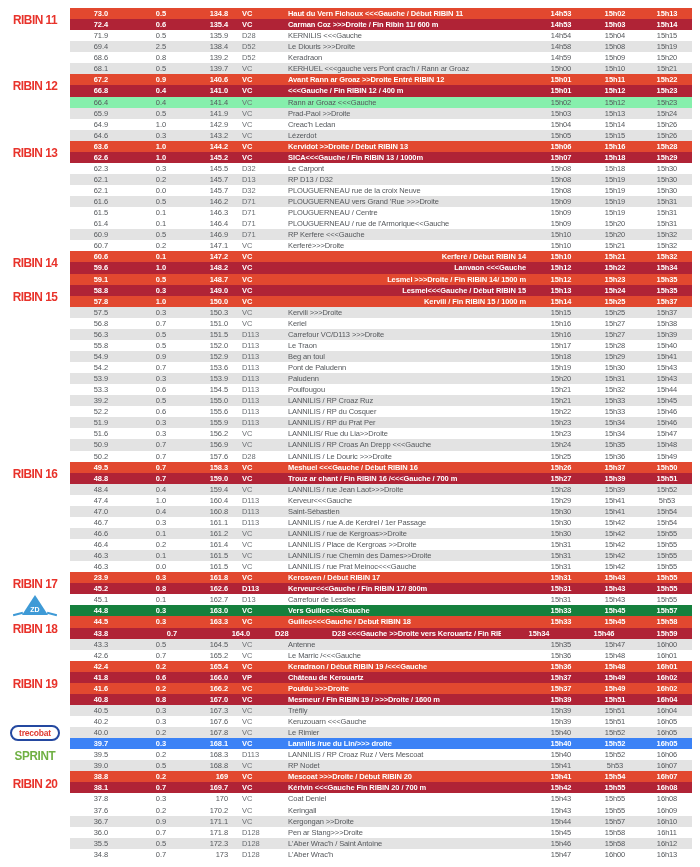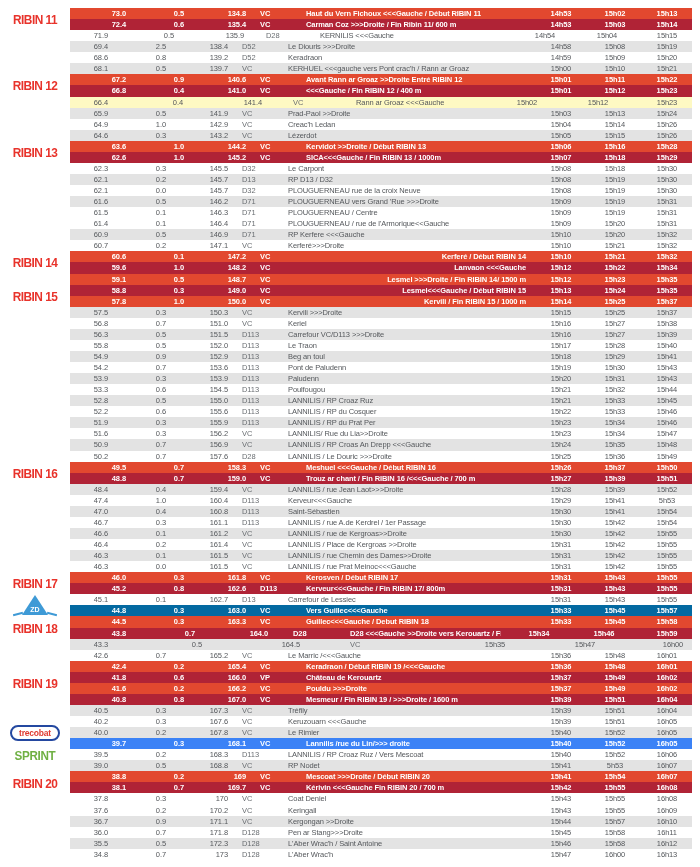--- a/index.html
+++ b/index.html
@@ -12,21 +12,21 @@
   #roadbook{position:absolute;left:0;top:0;width:604px;height:867px;}
   #table{
     position:absolute;left:70px;top:8px;width:622px;height:852px;
     display:flex;flex-direction:column;
   }
   .row{
     flex:1;display:flex;align-items:center;
     font-size:7.5px;color:#55585c;letter-spacing:-0.1px;
     white-space:nowrap;
   }
-  .row.hl{color:#ffffff;font-weight:bold;padding-left:18px;}
+  .row.hl{color:#ffffff;font-weight:bold;}
   .c-dist{width:38px;text-align:right;padding-right:4px;flex:none;}
   .c-step{width:54px;text-align:right;padding-right:10px;flex:none;}
   .c-cum{width:52px;text-align:right;padding-right:4px;flex:none;}
   .c-road{width:42px;text-align:left;padding-left:10px;flex:none;color:#6a6e72;}
   .row.hl .c-road{color:#ffffff;}
   .c-desc{flex:1;text-align:left;padding-left:4px;overflow:hidden;}
   .c-desc.alignr{text-align:right;padding-right:8px;}
   .c-t{width:54px;text-align:center;flex:none;}
   .c-t3{width:50px;text-align:center;flex:none;}
   
@@ -105,21 +105,21 @@
       <div class="row hl" style="background: rgb(176, 35, 54);">
         <span class="c-dist">72.4</span>
         <span class="c-step">0.6</span>
         <span class="c-cum">135.4</span>
         <span class="c-road">VC</span>
         <span class="c-desc">Carman Coz &gt;&gt;&gt;Droite / Fin Ribin 11/ 600 m</span>
         <span class="c-t">14h53</span>
         <span class="c-t">15h03</span>
         <span class="c-t3">15h14</span>
       </div>
-      <div class="row" style="background: rgb(255, 255, 255); gap: 8px;">
+      <div class="row" style="background: rgb(255, 255, 255);">
         <span class="c-dist">71.9</span>
         <span class="c-step">0.5</span>
         <span class="c-cum">135.9</span>
         <span class="c-road">D28</span>
         <span class="c-desc">KERNILIS &lt;&lt;&lt;Gauche</span>
         <span class="c-t">14h54</span>
         <span class="c-t">15h04</span>
         <span class="c-t3">15h15</span>
       </div>
       <div class="row" style="background: rgb(227, 227, 227);">
@@ -165,21 +165,21 @@
       <div class="row hl" style="background: rgb(176, 35, 54);">
         <span class="c-dist">66.8</span>
         <span class="c-step">0.4</span>
         <span class="c-cum">141.0</span>
         <span class="c-road">VC</span>
         <span class="c-desc">&lt;&lt;&lt;Gauche / Fin RIBIN 12 / 400 m</span>
         <span class="c-t">15h01</span>
         <span class="c-t">15h12</span>
         <span class="c-t3">15h23</span>
       </div>
-      <div class="row" style="background: #fef9c3; gap: 17px;">
+      <div class="row" style="background: #86efac;">
         <span class="c-dist">66.4</span>
         <span class="c-step">0.4</span>
         <span class="c-cum">141.4</span>
         <span class="c-road">VC</span>
         <span class="c-desc">Rann ar Groaz &lt;&lt;&lt;Gauche</span>
         <span class="c-t">15h02</span>
         <span class="c-t">15h12</span>
         <span class="c-t3">15h23</span>
       </div>
       <div class="row" style="background: rgb(227, 227, 227);">
@@ -436,21 +436,21 @@
         <span class="c-dist">53.3</span>
         <span class="c-step">0.6</span>
         <span class="c-cum">154.5</span>
         <span class="c-road">D113</span>
         <span class="c-desc">Poulfougou</span>
         <span class="c-t">15h21</span>
         <span class="c-t">15h32</span>
         <span class="c-t3">15h44</span>
       </div>
       <div class="row" style="background: rgb(227, 227, 227);">
-        <span class="c-dist">52.8</span>
+        <span class="c-dist">39.2</span>
         <span class="c-step">0.5</span>
         <span class="c-cum">155.0</span>
         <span class="c-road">D113</span>
         <span class="c-desc">LANNILIS / RP Croaz Ruz</span>
         <span class="c-t">15h21</span>
         <span class="c-t">15h33</span>
         <span class="c-t3">15h45</span>
       </div>
       <div class="row" style="background: rgb(255, 255, 255);">
         <span class="c-dist">52.2</span>
@@ -596,21 +596,21 @@
         <span class="c-dist">46.3</span>
         <span class="c-step">0.0</span>
         <span class="c-cum">161.5</span>
         <span class="c-road">VC</span>
         <span class="c-desc">LANNILIS / rue Prat Meinoc&lt;&lt;&lt;Gauche</span>
         <span class="c-t">15h31</span>
         <span class="c-t">15h42</span>
         <span class="c-t3">15h55</span>
       </div>
       <div class="row hl" style="background: rgb(226, 72, 47);">
-        <span class="c-dist">46.0</span>
+        <span class="c-dist">23.9</span>
         <span class="c-step">0.3</span>
         <span class="c-cum">161.8</span>
         <span class="c-road">VC</span>
         <span class="c-desc">Kerosven / Début RIBIN 17</span>
         <span class="c-t">15h31</span>
         <span class="c-t">15h43</span>
         <span class="c-t3">15h55</span>
       </div>
       <div class="row hl" style="background: rgb(176, 35, 54);">
         <span class="c-dist">45.2</span>
@@ -625,21 +625,21 @@
       <div class="row" style="background: rgb(255, 255, 255);">
         <span class="c-dist">45.1</span>
         <span class="c-step">0.1</span>
         <span class="c-cum">162.7</span>
         <span class="c-road">D13</span>
         <span class="c-desc">Carrefour de Lessiec</span>
         <span class="c-t">15h31</span>
         <span class="c-t">15h43</span>
         <span class="c-t3">15h55</span>
       </div>
-      <div class="row hl" style="background: #0369a1; align-items: center;">
+      <div class="row hl" style="background: #15803d; align-items: center;">
         <span class="c-dist">44.8</span>
         <span class="c-step">0.3</span>
         <span class="c-cum">163.0</span>
         <span class="c-road">VC</span>
         <span class="c-desc">Vers Guillec&lt;&lt;&lt;Gauche</span>
         <span class="c-t">15h33</span>
         <span class="c-t">15h45</span>
         <span class="c-t3">15h57</span>
       </div>
       <div class="row hl" style="background: rgb(226, 72, 47);">
@@ -655,21 +655,21 @@
       <div class="row hl" style="background: rgb(176, 35, 54); gap: 11px;">
         <span class="c-dist">43.8</span>
         <span class="c-step">0.7</span>
         <span class="c-cum">164.0</span>
         <span class="c-road">D28</span>
         <span class="c-desc">D28  &lt;&lt;&lt;Gauche &gt;&gt;Droite vers Kerouartz / Fin RIBIN 18 / 700m</span>
         <span class="c-t">15h34</span>
         <span class="c-t">15h46</span>
         <span class="c-t3">15h59</span>
       </div>
-      <div class="row" style="background: rgb(227, 227, 227); gap: 36px;">
+      <div class="row" style="background: rgb(227, 227, 227);">
         <span class="c-dist">43.3</span>
         <span class="c-step">0.5</span>
         <span class="c-cum">164.5</span>
         <span class="c-road">VC</span>
         <span class="c-desc">Antenne</span>
         <span class="c-t">15h35</span>
         <span class="c-t">15h47</span>
         <span class="c-t3">16h00</span>
       </div>
       <div class="row" style="background: rgb(255, 255, 255);">

